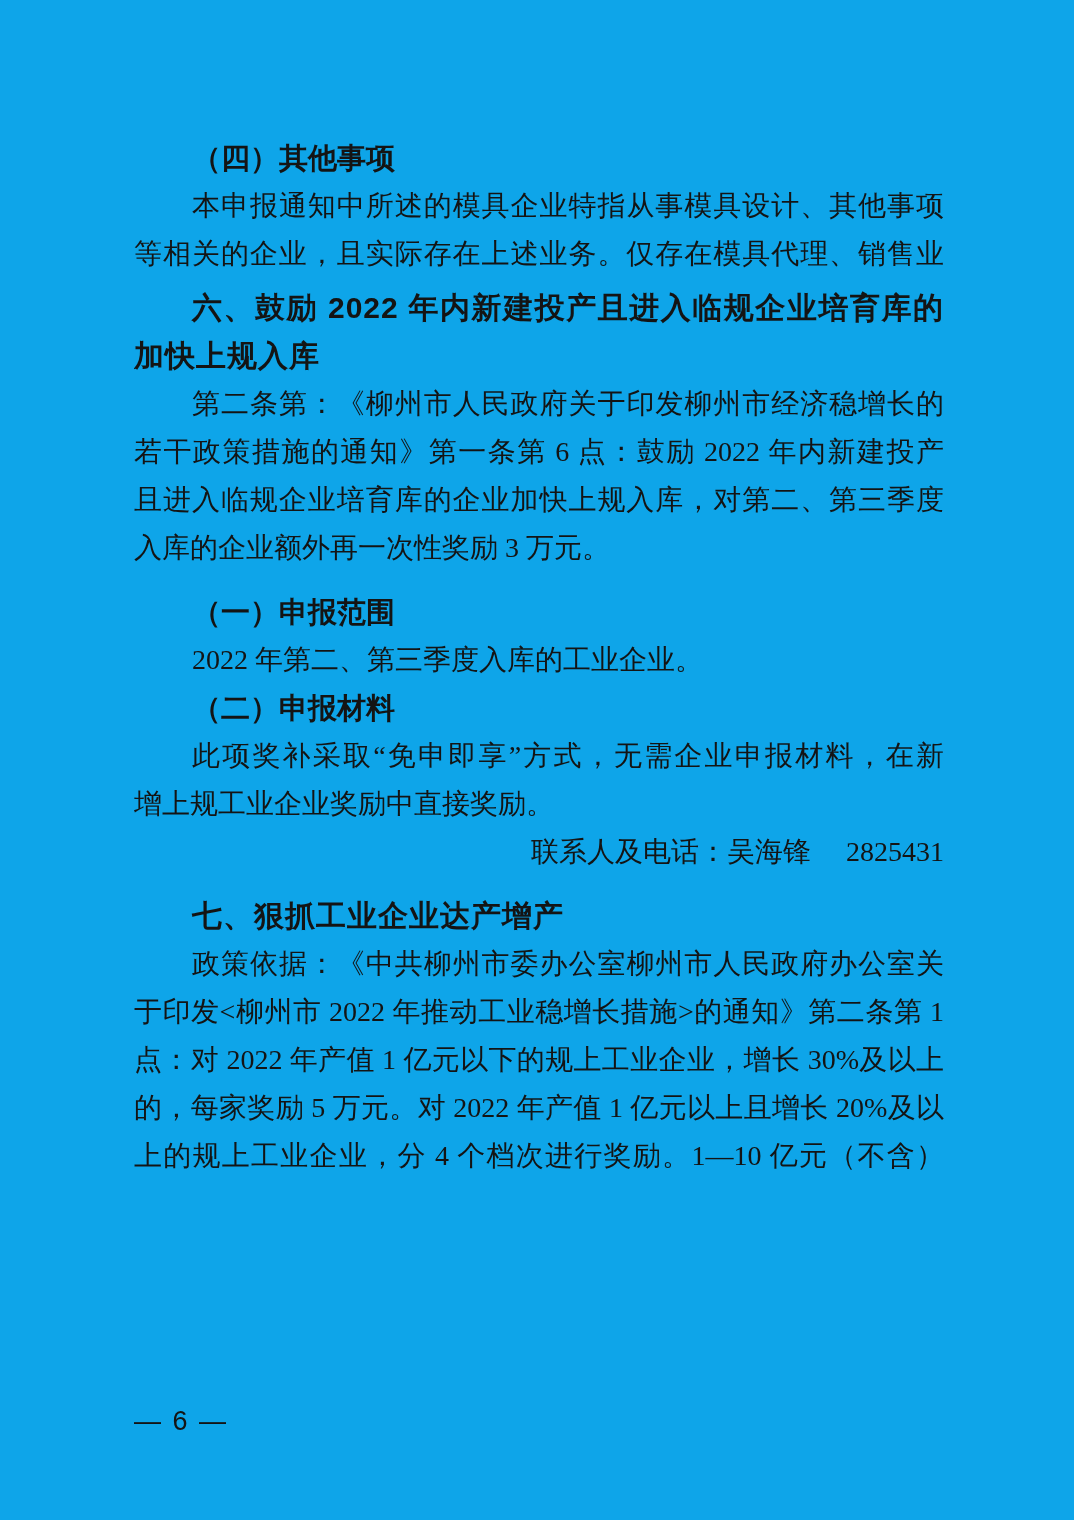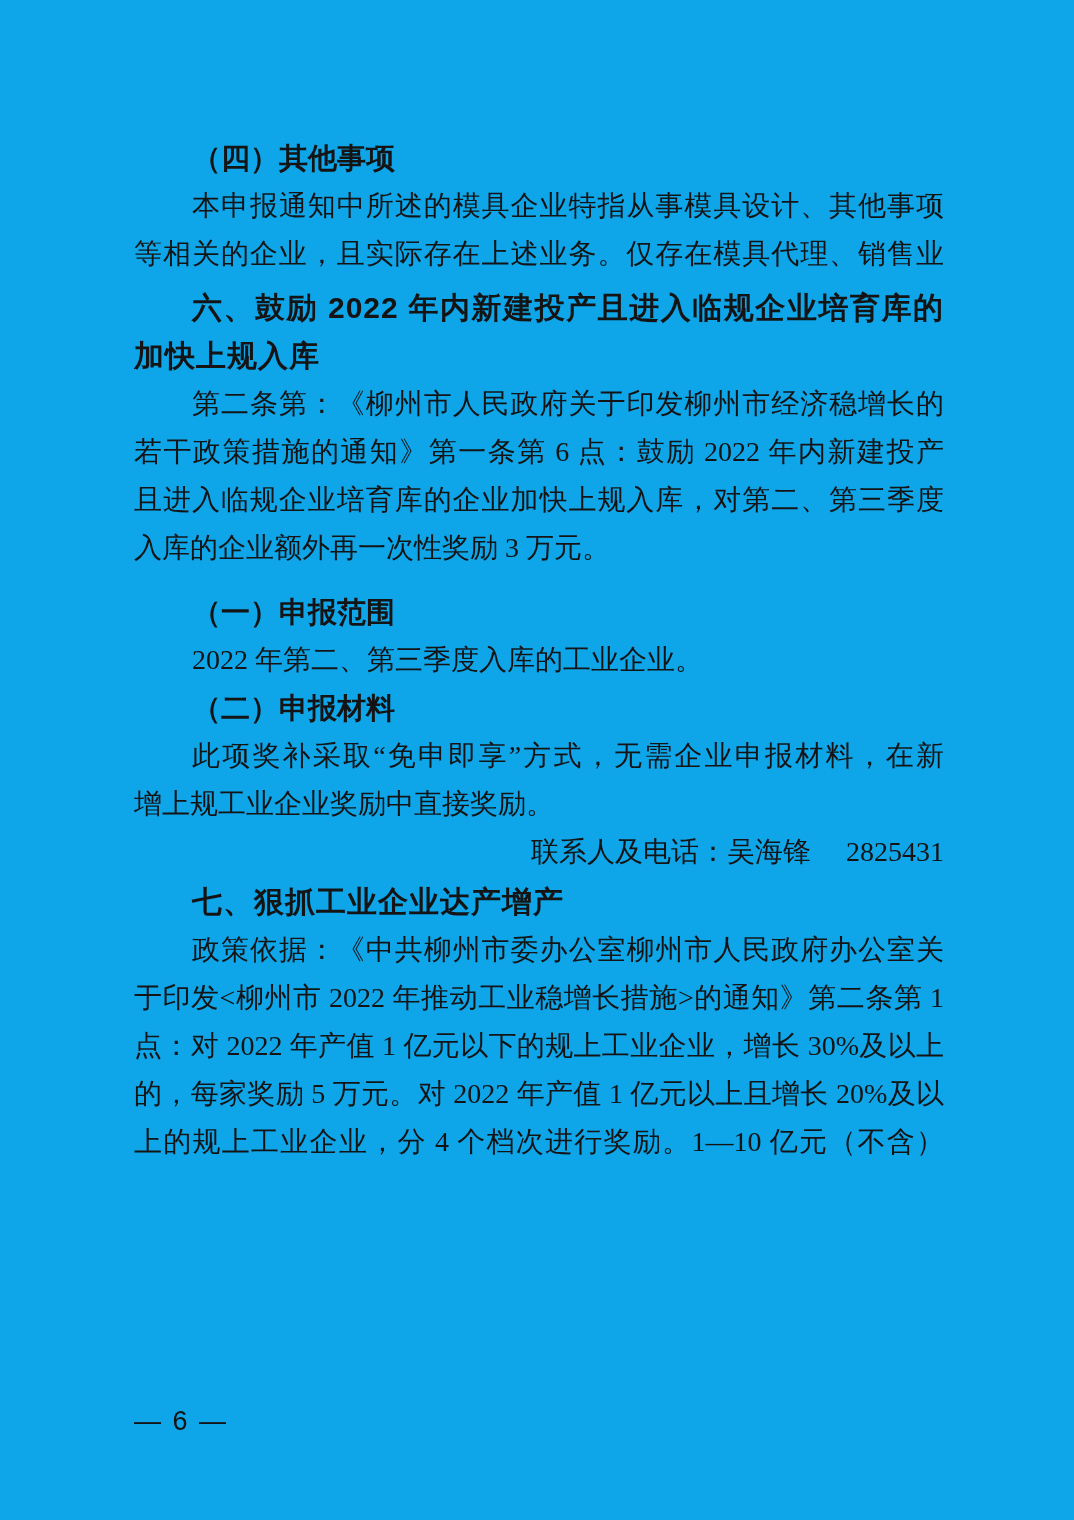--- a/index.html
+++ b/index.html
@@ -45,21 +45,21 @@
     font-size: 30px;
     letter-spacing: 1px;
   }
   
   .h2 {
     font-weight: 700;
     font-size: 29px;
   }
   .mt6  { margin-top: 6px; }
   .mt4  { margin-top: 16px; }
-  .mt15 { margin-top: 2px; }
+  .mt15 { margin-top: 16px; }
   .pagenum {
     position: absolute;
     left: 134px;
     top: 1406px;
     font-family: "Liberation Sans", "DejaVu Sans", sans-serif;
     font-size: 27px;
     line-height: 30px;
     color: #141414;
     letter-spacing: 2px;
   }

